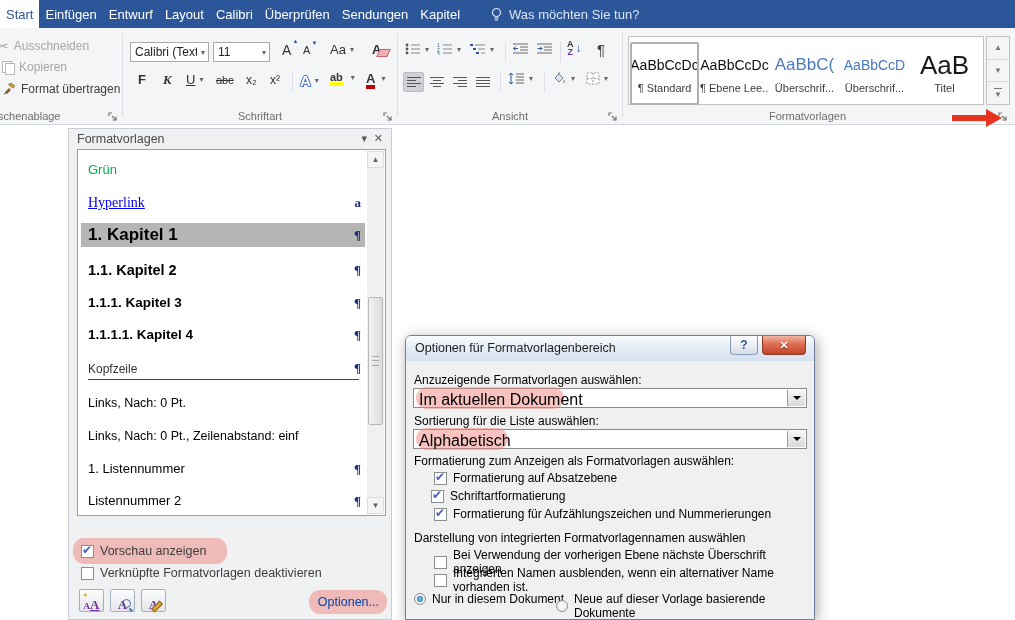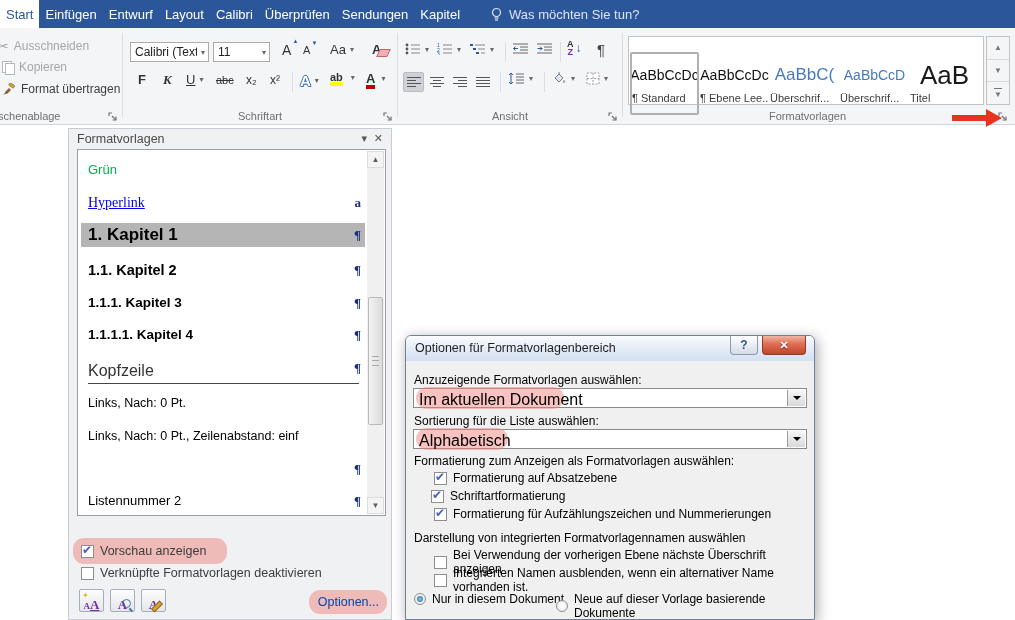--- a/index.html
+++ b/index.html
@@ -37,21 +37,21 @@
   .eff{color:#fff;text-shadow:-1px 0 #4472c4,1px 0 #4472c4,0 -1px #4472c4,0 1px #4472c4,1px 1px #4472c4;font-weight:bold;}
   .bar{position:absolute;left:0;right:0;bottom:-3px;height:4px;}
   .growmark{position:absolute;top:-4px;right:-7px;font-size:6px;color:#2b579a;}
 
   
   .alignbtn{position:absolute;width:21px;height:20px;display:flex;align-items:center;justify-content:center;border-radius:2px;}
   .alignbtn.sel{background:#cfd1d6;border:1px solid #b9bcc2;box-sizing:border-box;}
 
   
   .gallery{position:absolute;left:628px;top:8px;width:356px;height:69px;background:#fff;border:1px solid #c3c3c3;box-sizing:border-box;display:flex;}
-  .g-item{width:69px;height:63px;margin:15px 0 0 1px;text-align:left;box-sizing:border-box;padding-top:8px;cursor:pointer;}
+  .g-item{width:69px;height:63px;margin:5px 0 0 1px;text-align:center;box-sizing:border-box;padding-top:8px;cursor:pointer;}
   .g-item.selected{border:2px solid #b0b0b0;border-radius:2px;padding-top:6px;}
   .g-prev{font-size:14px;color:#111;height:30px;display:flex;align-items:center;justify-content:center;white-space:nowrap;overflow:hidden;}
   .g-prev.h1{font-size:17px;color:#4779bd;}
   .g-prev.h2{font-size:14px;color:#4779bd;}
   .g-prev.title{font-size:26px;color:#1a1a1a;}
   .g-name{font-size:11px;color:#3c3c3c;margin-top:2px;white-space:nowrap;overflow:hidden;}
   .gscroll{position:absolute;left:986px;top:8px;width:24px;height:69px;border:1px solid #c3c3c3;box-sizing:border-box;background:#f4f5f7;display:flex;flex-direction:column;}
   .gscroll div{flex:1;display:flex;align-items:center;justify-content:center;font-size:8px;color:#777;border-bottom:1px solid #d8d8d8;cursor:pointer;}
   .gscroll div:last-child{border-bottom:none;}
   .morebar{display:block;width:8px;border-top:1.5px solid #777;padding-top:1px;text-align:center;}
@@ -67,21 +67,21 @@
   .pane-ico{position:absolute;top:3px;font-size:11px;color:#555;cursor:pointer;}
   .listbox{position:absolute;left:8px;top:20px;width:309px;height:367px;background:#fff;border:1px solid #9a9da5;box-sizing:border-box;}
   .sitem{position:absolute;left:10px;right:30px;white-space:nowrap;overflow:hidden;color:#000;}
   .marker{position:absolute;right:24px;font-weight:bold;color:#1c2f7c;font-size:13px;font-family:"Liberation Serif",serif;}
   .st-gruen{color:#00b050;font-size:13px;}
   .st-link{color:#0000ee;text-decoration:underline;font-family:"Liberation Serif",serif;font-size:14px;}
   .st-k1{font-weight:bold;font-size:17px;background:#b5b5b5;left:3px;right:20px;padding:2px 0 2px 7px;}
   .st-k2{font-weight:bold;font-size:14.5px;}
   .st-k3{font-weight:bold;font-size:13.5px;}
   .st-k4{font-weight:bold;font-size:13.5px;}
-  .st-kopf{font-size:16px;color:#333;border-bottom:1px solid #444;padding-bottom:3px;right:26px;}
+  .st-kopf{font-size:12px;color:#333;border-bottom:1px solid #444;padding-bottom:3px;right:26px;}
   .st-plain{font-size:12.5px;}
   .st-list{font-size:13px;}
   
   .psb{position:absolute;right:1px;top:1px;width:17px;height:363px;background:#f0f0f0;}
   .psb .sbtn{position:absolute;left:0;width:17px;height:17px;background:#f4f4f4;border:1px solid #dcdcdc;box-sizing:border-box;display:flex;align-items:center;justify-content:center;font-size:8px;color:#606060;}
   .psb .thumb{position:absolute;left:1px;width:15px;top:146px;height:128px;background:linear-gradient(90deg,#f2f2f2,#dcdcdc);border:1px solid #b9b9b9;border-radius:2px;box-sizing:border-box;}
   .psb .grip{position:absolute;left:3px;right:3px;top:58px;height:8px;border-top:1px solid #a9a9a9;border-bottom:1px solid #a9a9a9;}
   .psb .grip::after{content:"";position:absolute;left:0;right:0;top:3px;border-top:1px solid #a9a9a9;}
 
   .pcheck{position:absolute;left:12px;display:flex;align-items:center;gap:6px;font-size:12.5px;color:#3c3c3c;}
@@ -471,20 +471,21 @@
       <div class="sitem st-k4" style="top:177px">1.1.1.1.  Kapitel 4</div>
       <div class="marker" style="top:177px">¶</div>
 
       <div class="sitem st-kopf" style="top:212px">Kopfzeile</div>
       <div class="marker" style="top:210px">¶</div>
 
       <div class="sitem st-plain" style="top:246px">Links, Nach:  0 Pt.</div>
 
       <div class="sitem st-plain" style="top:279px">Links, Nach:  0 Pt., Zeilenabstand:  einf</div>
 
+      <div class="sitem st-list" style="top:311px">1.  Listennummer</div>
       <div class="marker" style="top:311px">¶</div>
 
       <div class="sitem st-list" style="top:343px">Listennummer 2</div>
       <div class="marker" style="top:343px">¶</div>
 
       <div class="psb">
         <div class="sbtn" style="top:0;">
             <span>▲</span>
           </div>
         <div class="thumb">

